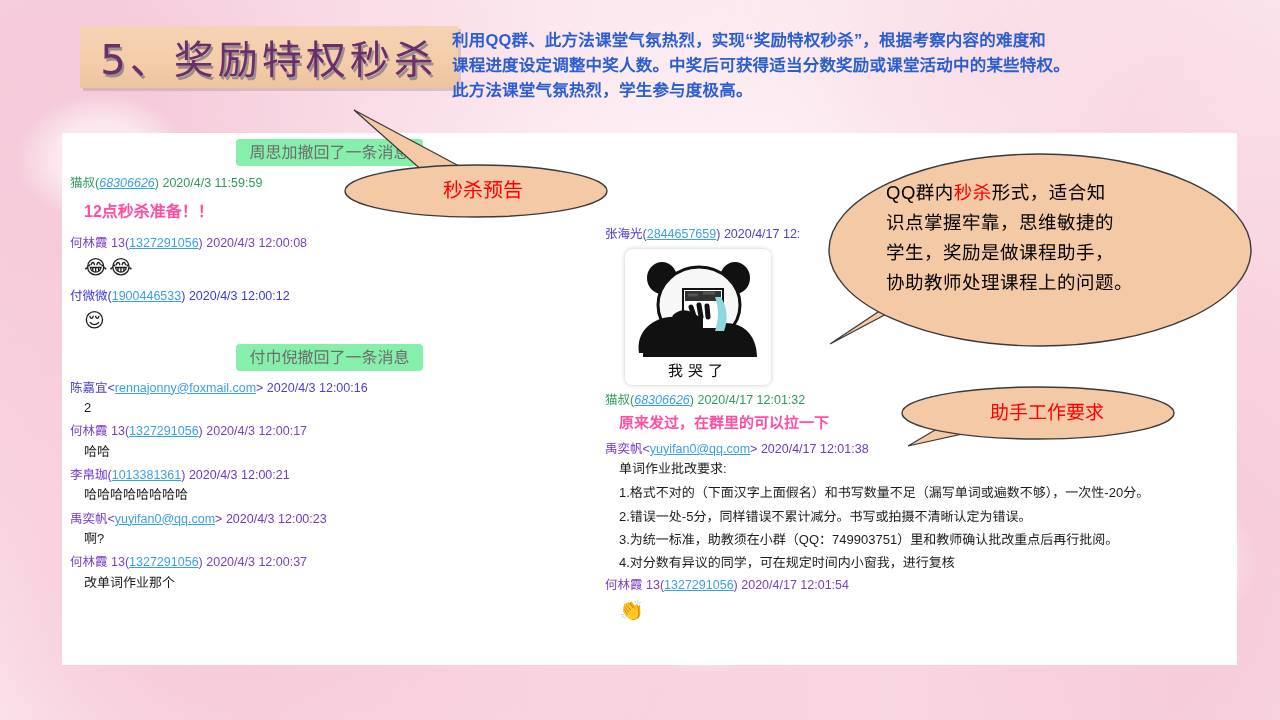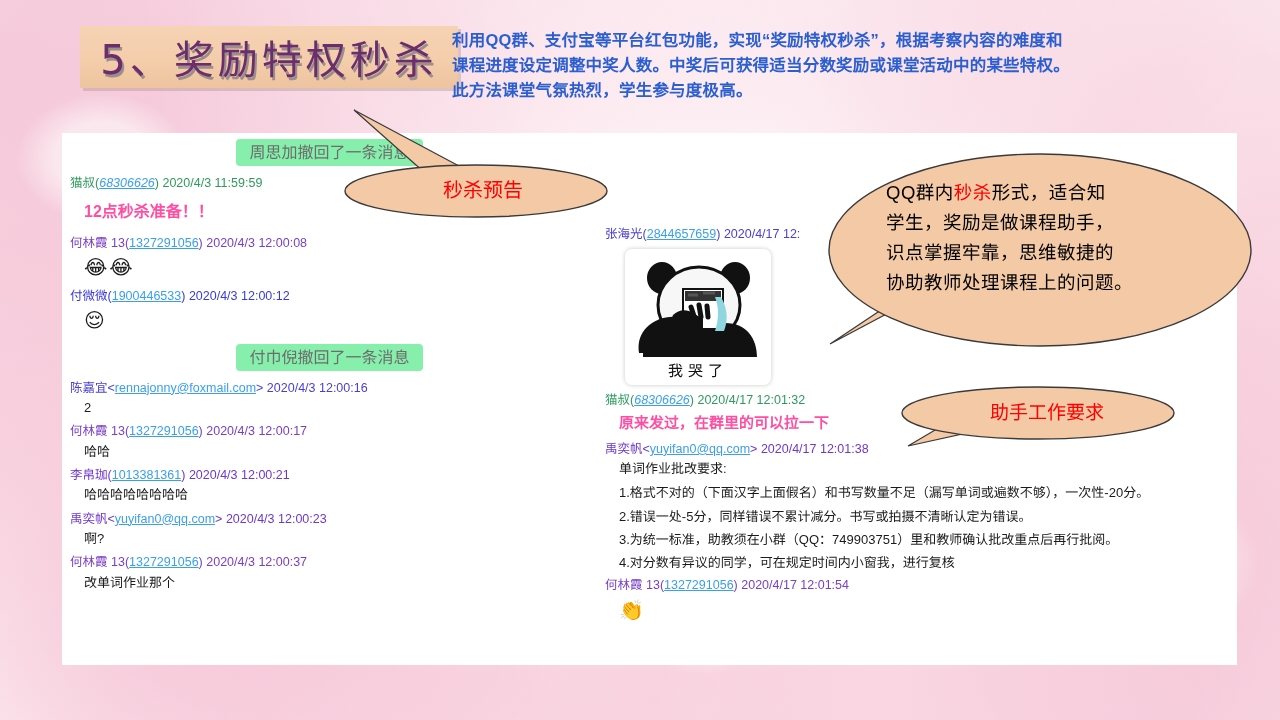--- a/index.html
+++ b/index.html
@@ -116,21 +116,21 @@
 </head>
 <body>
 
 <div id="bg"></div>
 
 <div id="title-banner" class="layer">
   <div class="t">5、奖励特权秒杀</div>
 </div>
 
 <div id="header-text" class="layer">
-  <p>利用QQ群、支付宝等平台红包功能，实现“奖励特权秒杀”，根据考察内容的难度和</p>
+  <p>利用QQ群、此方法课堂气氛热烈，实现“奖励特权秒杀”，根据考察内容的难度和</p>
   <p>课程进度设定调整中奖人数。中奖后可获得适当分数奖励或课堂活动中的某些特权。</p>
   <p>此方法课堂气氛热烈，学生参与度极高。</p>
 </div>
 
 <div id="chat-left" class="chat">
 
   <div class="sys">
     <span>周思加撤回了一条消息</span>
   </div>
 
@@ -276,22 +276,22 @@
   <div class="co-text co-label">秒杀预告</div>
 </div>
 
 <div id="callout-big" class="callout">
   <svg width="424" height="200" viewBox="0 0 424 200">
     <path d="M110 120 L2 192 L96 142 Z" fill="#f4c9a5" stroke="#3a3a3a" stroke-width="1.2"></path>
     <ellipse cx="212" cy="98" rx="211" ry="96" fill="#f4c9a5" stroke="#3a3a3a" stroke-width="1.4"></ellipse>
   </svg>
   <div class="co-body">
     <div><span>QQ群内</span><span class="hl">秒杀</span><span>形式，适合知</span></div>
+    <div>识点掌握牢靠，思维敏捷的</div>
     <div>学生，奖励是做课程助手，</div>
-    <div>识点掌握牢靠，思维敏捷的</div>
     <div>协助教师处理课程上的问题。</div>
   </div>
 </div>
 
 <div id="callout-small2" class="callout">
   <svg width="280" height="62" viewBox="0 0 280 62">
     <path d="M52 36 L8 62 L80 46 Z" fill="#f4c9a5" stroke="#3a3a3a" stroke-width="1.2"></path>
     <ellipse cx="138" cy="29" rx="136" ry="26" fill="#f4c9a5" stroke="#3a3a3a" stroke-width="1.4"></ellipse>
   </svg>
   <div class="co-text co-label">助手工作要求</div>

